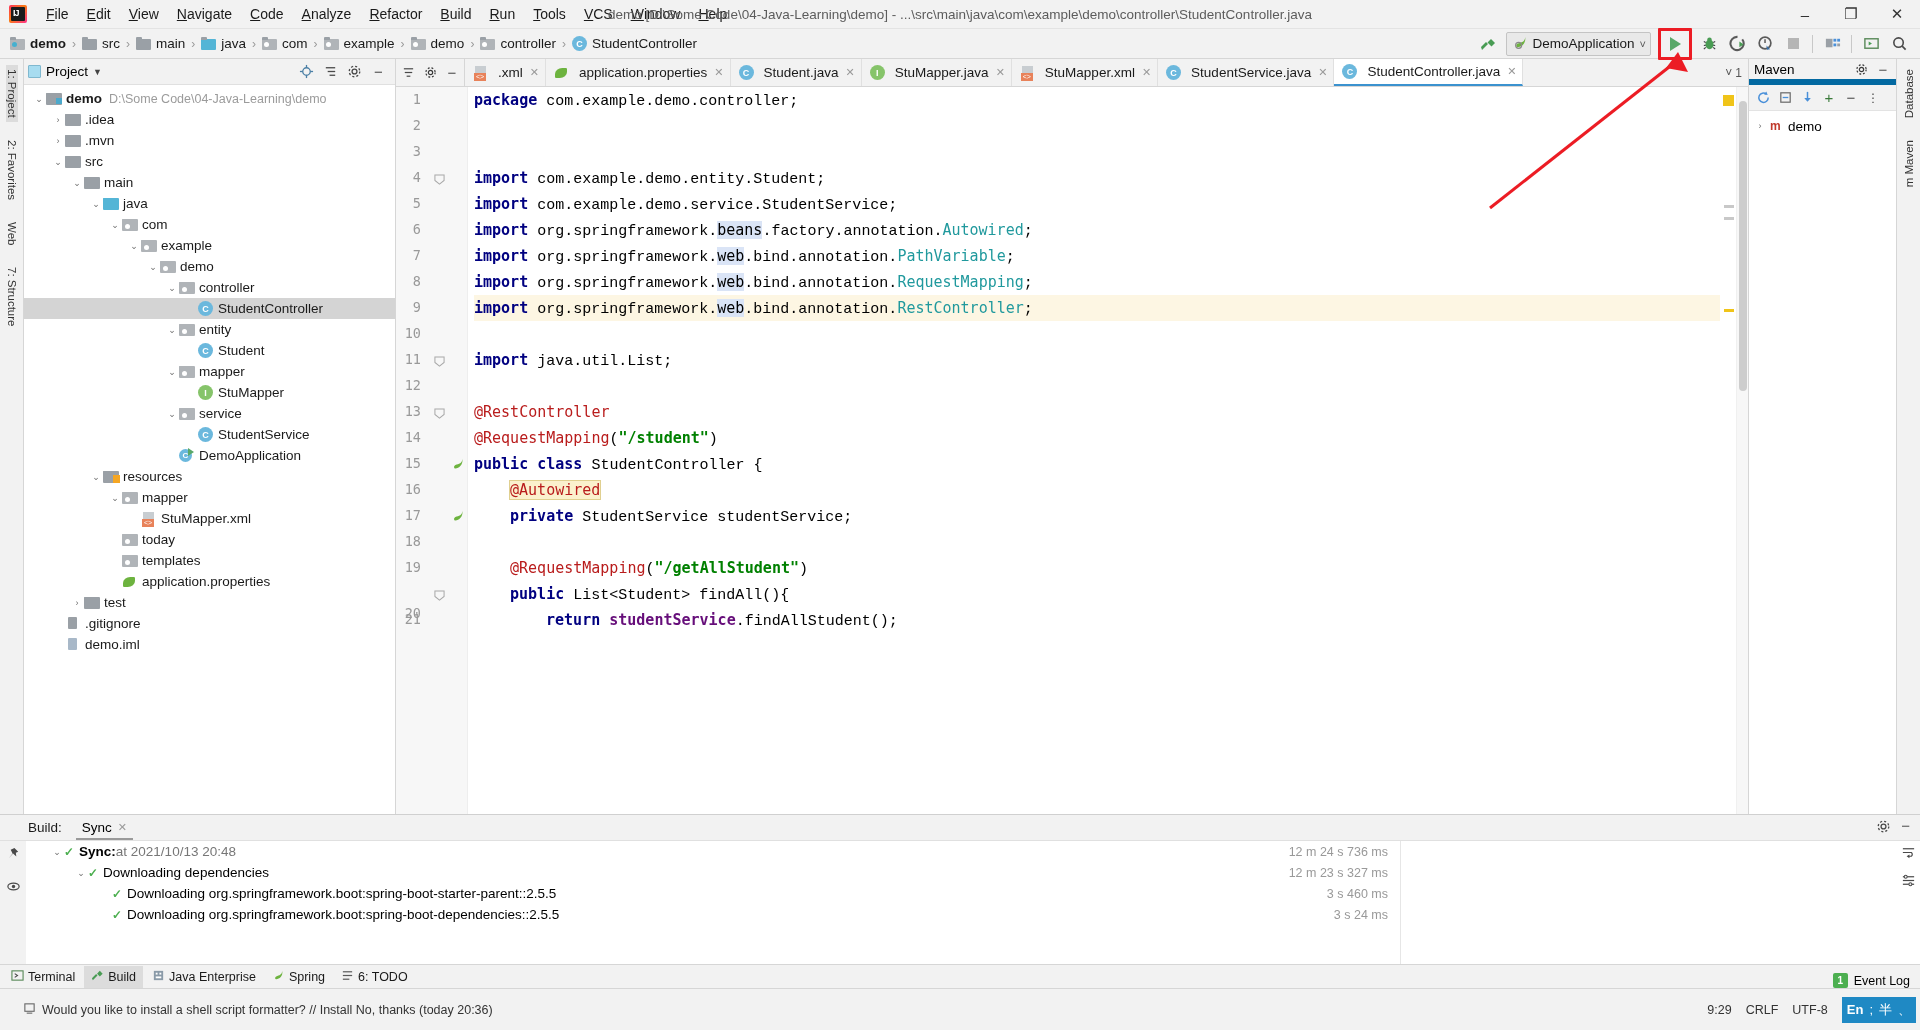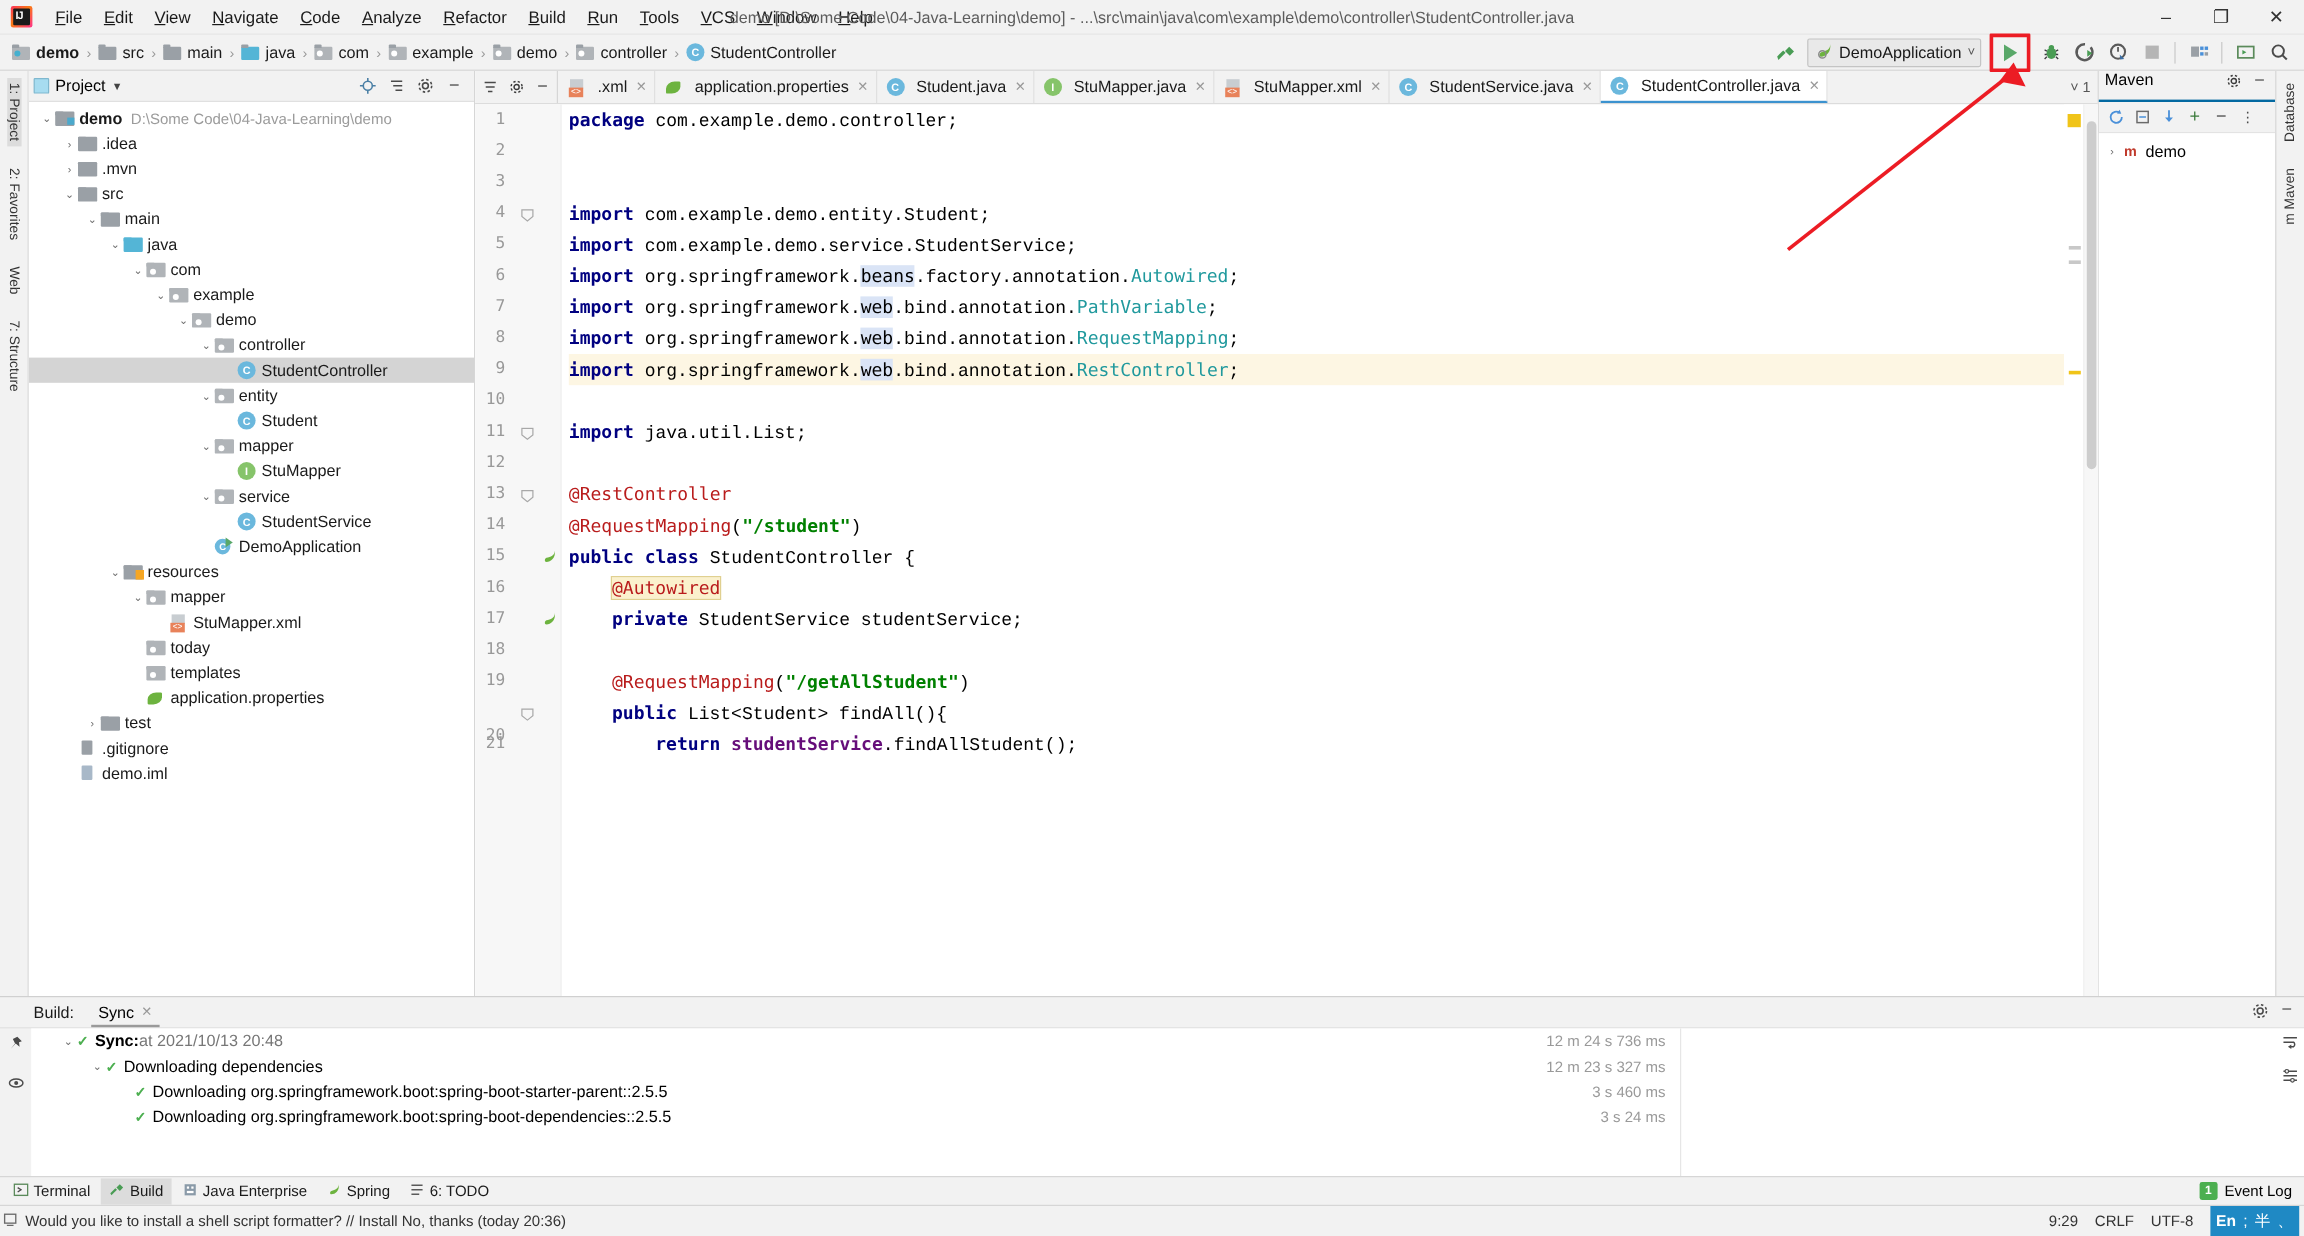--- a/index.html
+++ b/index.html
@@ -159,21 +159,21 @@
   .hl-box { background:#fbf1cd; outline:1px solid #e0d090;}
   .hl-blue { background:#dae4f6; }
   .plain { color:#000;font-family:Liberation Mono, monospace; }
   .editor-scroll { width:12px; background:#f7f7f7; position:relative; flex:none; border-left:1px solid #f0f0f0;}
   .editor-scroll .thumb { position:absolute; top:14px; left:2px; width:8px; height:290px; background:#cdcdcd; border-radius:4px;}
   .marker-stripe { width:16px; background:#fff; position:relative; flex:none;}
   .ms-mark { position:absolute; right:2px; width:10px; height:3px;}
 
   
   .maven-panel { width:148px; background:#f2f2f2; display:flex; flex-direction:column; border-left:1px solid #d6d6d6;}
-  .mp-head { height:26px; display:flex; align-items:flex-start; padding:0 5px; font-size:13.5px; border-bottom:2px solid #0369a1;}
+  .mp-head { height:26px; display:flex; align-items:center; padding:0 5px; font-size:13.5px; border-bottom:6px solid #0369a1;}
   .mp-head-icons{ margin-left:auto; display:flex; gap:6px; color:#555; font-size:12px;}
   .mp-toolbar { height:26px; display:flex; align-items:center; gap:6px; padding:0 6px; border-bottom:1px solid #e3e3e3; color:#4a4a4a;}
   .mp-ic { width:16px;height:16px;display:flex;align-items:center;justify-content:center;font-size:12px;}
   .mp-tree { flex:1; background:#fff; padding-top:4px; font-size:13.5px;}
   .mp-row { height:22px; display:flex; align-items:center; padding-left:4px; gap:3px;}
   .mvn-ic { width:15px;height:15px;position:relative;flex:none;}
   .mvn-ic:before{content:'m';position:absolute;inset:0;color:#c0392b;font-size:12px;font-weight:bold;line-height:15px;}
 
   
   .build-panel { height:150px; background:#f2f2f2; border-top:1px solid #d0d0d0; display:flex; flex-direction:column;}
@@ -186,25 +186,25 @@
   .bp-rail { width:26px; background:#f2f2f2; display:flex; flex-direction:column; align-items:center; padding-top:6px; gap:14px; color:#444;}
   .bp-list { flex:1; background:#fff; position:relative; overflow:hidden; font-size:13.5px;}
   .brow { height:21px; display:flex; align-items:center; white-space:nowrap; position:relative;}
   .bchk { color:#4caf50; font-size:12px; margin-right:5px; font-weight:bold;}
   .btwist { width:14px; text-align:center; color:#6e6e6e; font-size:9px; flex:none;}
   .btime { position:absolute; font-size:12.5px; color:#999; }
   .bp-right { width:520px; background:#fff; border-left:1px solid #e6e6e6; position:relative;}
   .bp-right-icons { position:absolute; right:4px; top:4px; display:flex; flex-direction:column; gap:10px; color:#4a4a4a; font-size:13px;}
 
   
-  .toolwin-bar { height:24px; background:#f2f2f2; border-top:1px solid #d6d6d6; display:flex; align-items:center; padding-left:4px; gap:2px;}
+  .toolwin-bar { height:24px; background:#f2f2f2; border-top:1px solid #d6d6d6; display:flex; align-items:flex-end; padding-left:4px; gap:2px;}
   .twb-item { display:flex; align-items:center; gap:4px; padding:3px 7px; font-size:12.5px; color:#1a1a1a;}
   .twb-item.sel { background:#dcdcdc; }
   .twb-right { margin-left:auto; display:flex; align-items:center; gap:6px; padding-right:10px;}
-  .statusbar { height:26px; background:#f2f2f2; border-top:1px solid #d6d6d6; display:flex; align-items:center; padding-left:2px; font-size:12.5px; color:#333;text-align:right;}
+  .statusbar { height:42px; background:#f2f2f2; border-top:1px solid #d6d6d6; display:flex; align-items:center; padding-left:23px; font-size:12.5px; color:#333;text-align:right;}
   .sb-right { margin-left:auto; display:flex; align-items:center; gap:14px; padding-right:4px;}
   .ime-box { background:#1f89c4; color:#fff; padding:2px 5px; font-weight:bold; font-size:13px; display:flex; gap:6px; align-items:center; height:26px;}
   .green-badge { width:15px;height:15px;border-radius:2px;background:#4caf50;color:#fff;font-size:10px;
         display:flex;align-items:center;justify-content:center;font-weight:bold;}
 </style>
 </head>
 <body>
 
 <div class="app">
 

